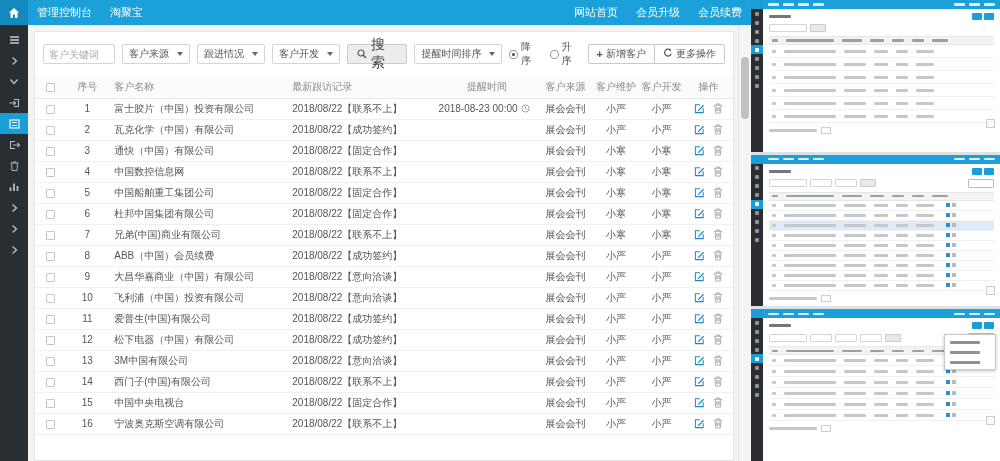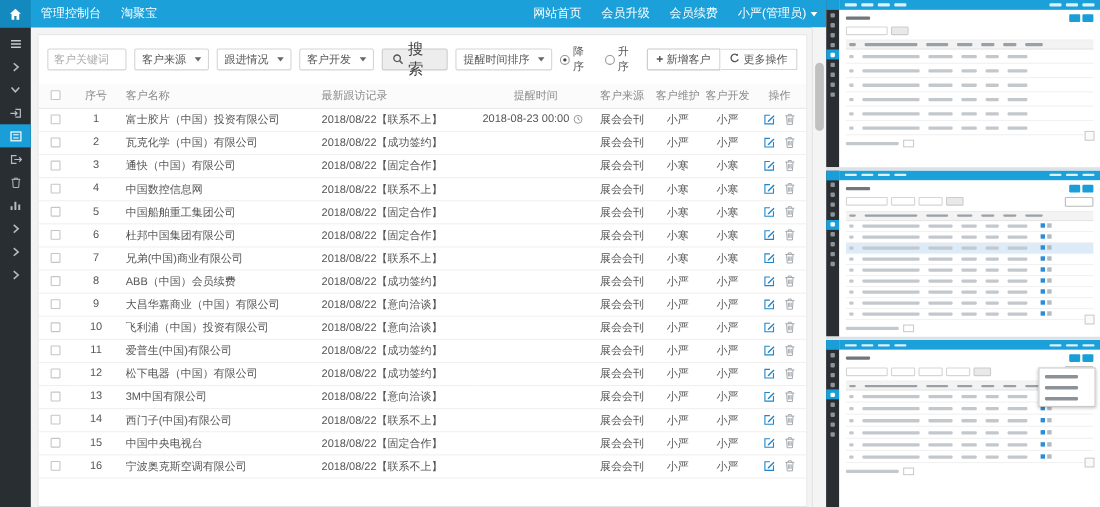--- a/index.html
+++ b/index.html
@@ -115,24 +115,20 @@
           <svg width="12" height="12" viewBox="0 0 12 12">
             <path d="M6 1 L11 5.5 H9.5 V11 H7 V7.5 H5 V11 H2.5 V5.5 H1 Z" fill="#fff"></path>
           </svg>
         </div>
       <div class="nav-item">管理控制台</div>
       <div class="nav-item">淘聚宝</div>
       <div class="nav-spacer"></div>
       <div class="nav-item">网站首页</div>
       <div class="nav-item">会员升级</div>
       <div class="nav-item">会员续费</div>
-      <div class="nav-item nav-user">
-          <span>小严(管理员)</span>
-          <span class="caret"></span>
-        </div>
     </div>
 
     <div class="mainrow">
       <div class="iconbar">
           <div class="ic">
             <svg width="11" height="10" viewBox="0 0 11 10">
               <path d="M1 2h9M1 5h9M1 8h9" stroke="#c6cbd1" stroke-width="1.3"></path>
             </svg>
           </div>
           <div class="ic">

